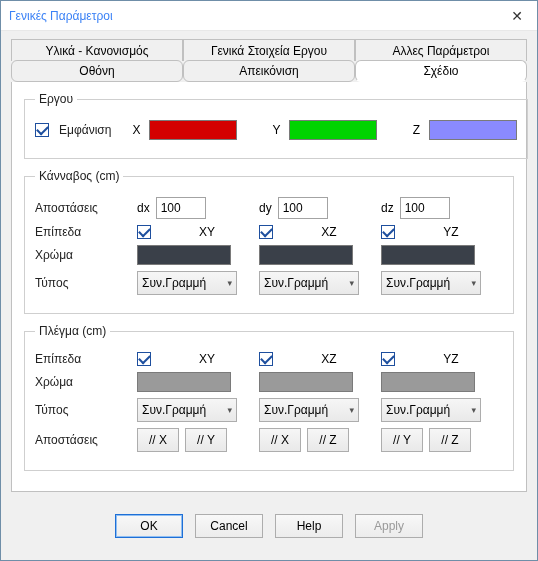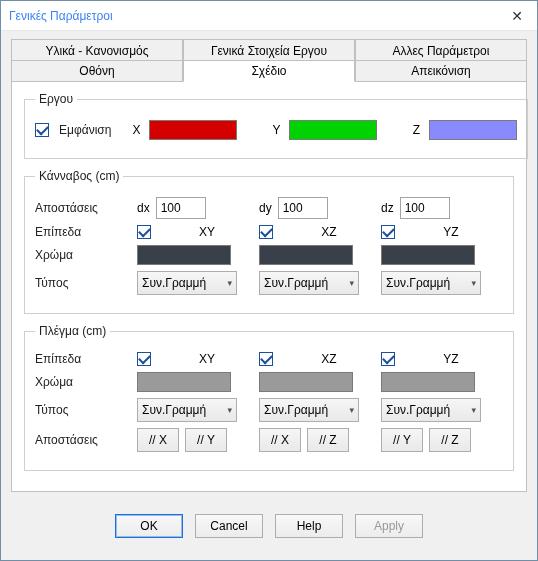--- a/index.html
+++ b/index.html
@@ -7,21 +7,21 @@
   .window { width: 538px; height: 561px; border: 1px solid #6f8ea8; background: #fff; display: flex; flex-direction: column; }
   .titlebar { height: 30px; display: flex; align-items: center; justify-content: space-between; padding: 0 0 0 8px; border-bottom: 1px solid #e8e8e8; }
   .title { font-size: 12px; color: #3b82f6; }
   .close { width: 40px; height: 30px; display: flex; align-items: center; justify-content: center; font-size: 14px; color: #333; }
 
   .content { flex: 1; padding: 8px 10px 8px 10px; background: #f0f0f0; display: flex; flex-direction: column; }
 
   .tabs { display: flex; flex-wrap: wrap; width: 100%; }
   .tab { height: 22px; display: flex; align-items: center; justify-content: center; background: #f0f0f0; border: 1px solid #c0c0c0; cursor: default; }
   .tabrow1 .tab { width: 33.333%; border-bottom: none; }
-  .tabrow2 .tab { width: 33.333%; }
+  .tabrow2 .tab { width: 33.333%; border-radius: 6px; }
   .tab.active { background: #fff; border-bottom: 1px solid #fff; z-index: 2; position: relative; }
   .tabrow1, .tabrow2 { display: flex; width: 100%; }
   .tabrow2 { margin-top: -1px; }
 
   .panel { flex: 1; background: #fff; border: 1px solid #c0c0c0; border-top: none; padding: 10px 12px; }
 
   fieldset { border: 1px solid #cfcfcf; margin: 0 0 10px 0; padding: 8px 10px 12px 10px; }
   legend { padding: 0 4px; color: #222; }
 
   .row { display: flex; align-items: center; margin: 6px 0; gap: 6px; }
@@ -65,22 +65,22 @@
   <div class="content">
 
     <div class="tabs">
       <div class="tabrow1">
         <div class="tab">Υλικά - Κανονισμός</div>
         <div class="tab">Γενικά Στοιχεία Εργου</div>
         <div class="tab">Αλλες Παράμετροι</div>
       </div>
       <div class="tabrow2">
         <div class="tab">Οθόνη</div>
+        <div class="tab">Απεικόνιση</div>
         <div class="tab active">Σχέδιο</div>
-        <div class="tab">Απεικόνιση</div>
       </div>
     </div>
 
     <div class="panel">
 
       <fieldset>
         <legend>Εργου</legend>
         <div class="row">
           <span class="chk checked"></span>
           <span class="lbl" style="width:auto;margin-right:12px">Εμφάνιση</span>

